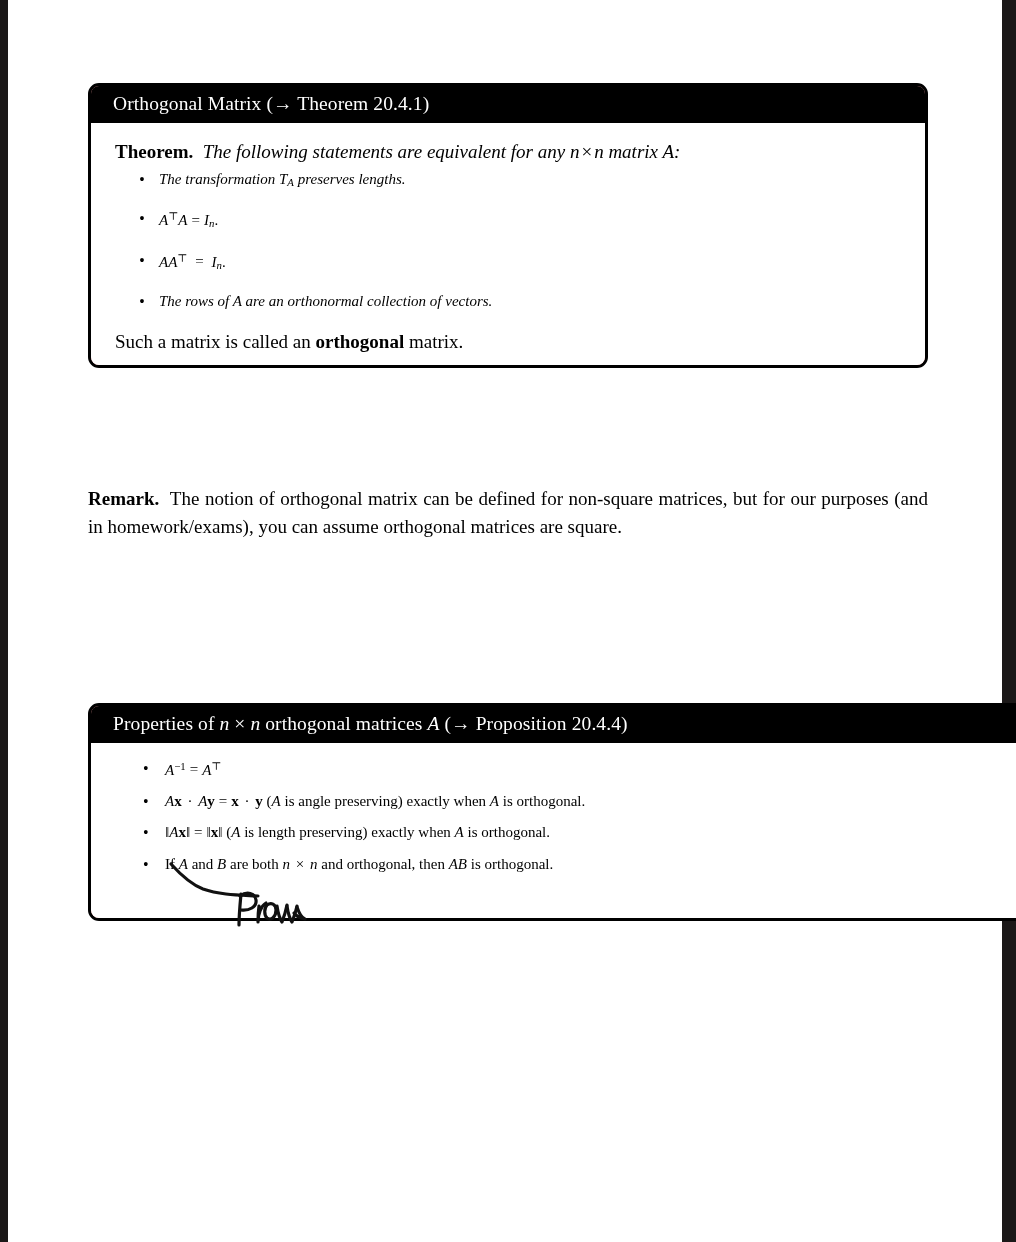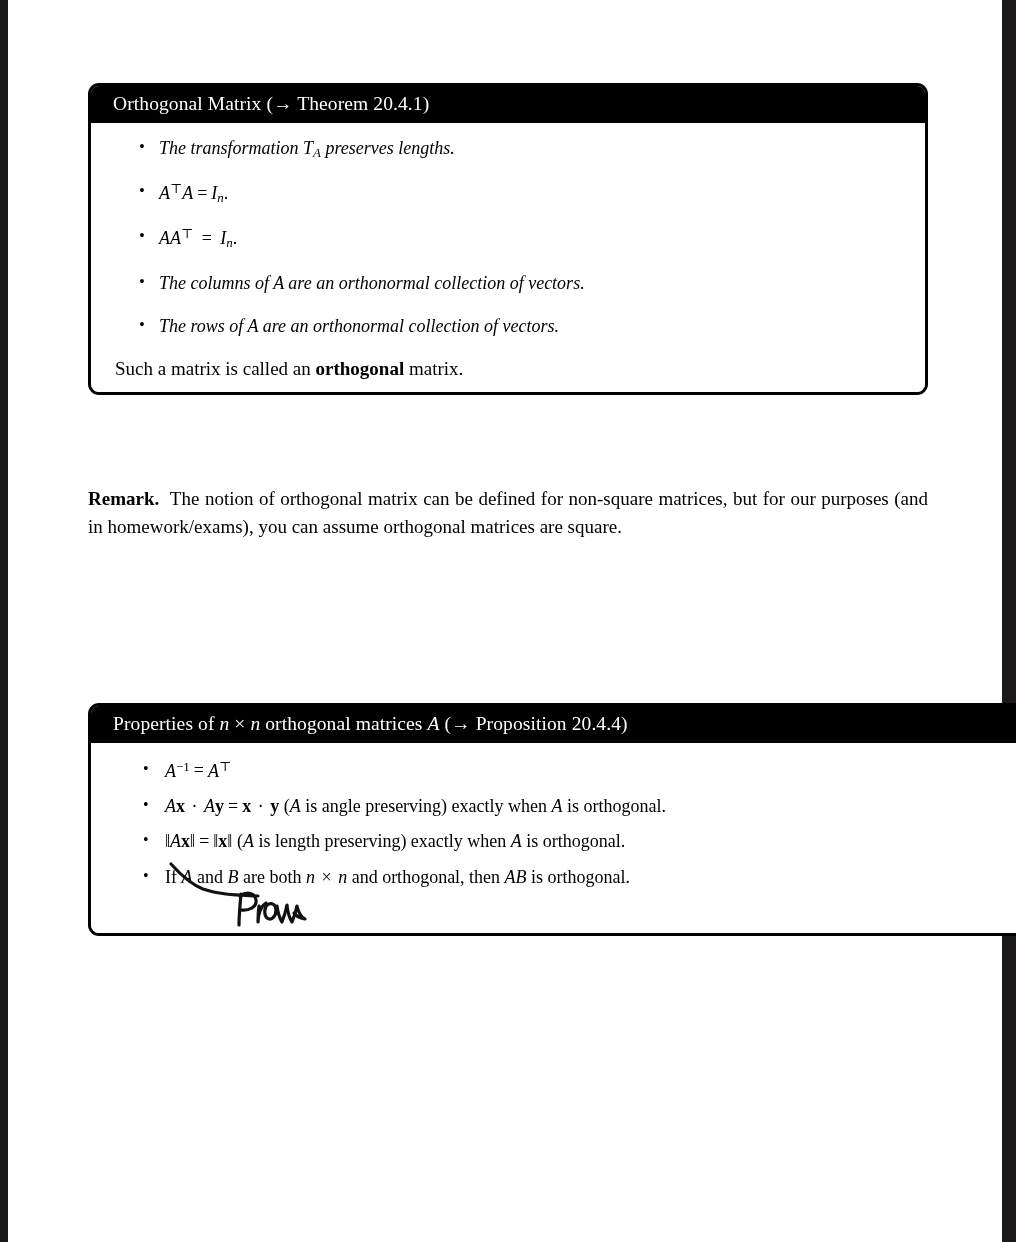--- a/index.html
+++ b/index.html
@@ -73,21 +73,21 @@
   }
 
   ul.blist {
     list-style: none;
     margin: 0;
     padding: 0;
   }
   ul.blist > li {
     position: relative;
     padding-left: 44px;
-    font-size: 18px;
+    font-size: 15px;
     line-height: 1.3;
   }
   ul.blist > li::before {
     content: "\2022";
     position: absolute;
     left: 24px;
     top: 0;
     font-size: 16px;
   }
 
@@ -141,33 +141,36 @@
 
   <div class="edge-strip edge-left"></div>
   <div class="edge-strip edge-right"></div>
 
   <div class="tbox box1" style="left:88px; top:83px; width:840px;">
 
     <div class="tbox-header">Orthogonal Matrix (→ Theorem 20.4.1)</div>
 
     <div class="tbox-body">
 
+      <div class="theorem-line">
+        <span class="theorem-lead">Theorem.</span>
+        <span class="it">
+          &nbsp;The following statements are equivalent for any <span class="mathvar">n</span><span class="opx">×</span><span class="mathvar">n</span> matrix <span class="mathvar">A</span>:
+        </span>
+      </div>
 
       <ul class="blist">
         <li>
           The transformation <span class="mathvar">T</span><sub class="sb">A</sub> preserves lengths.
         </li>
         <li>
           <span class="mathvar">A</span><sup class="tp">⊤</sup><span class="mathvar">A</span><span class="opeq">=</span><span class="mathvar">I</span><sub class="sb">n</sub><span class="upr">.</span>
         </li>
         <li>
           <span class="mathvar">A</span><span class="mathvar">A</span><sup class="tp">⊤</sup><span class="opeq">&nbsp;=</span><span class="mathvar">&nbsp;I</span><sub class="sb">n</sub><span class="upr">.</span>
-        </li>
-        <li>
-          The columns of <span class="mathvar">A</span> are an orthonormal collection of vectors.
         </li>
         <li>
           The rows of <span class="mathvar">A</span> are an orthonormal collection of vectors.
         </li>
       </ul>
 
       <div class="closing">
         <span>Such a matrix is called an </span><span class="bd">orthogonal</span><span> matrix.</span>
       </div>
 

